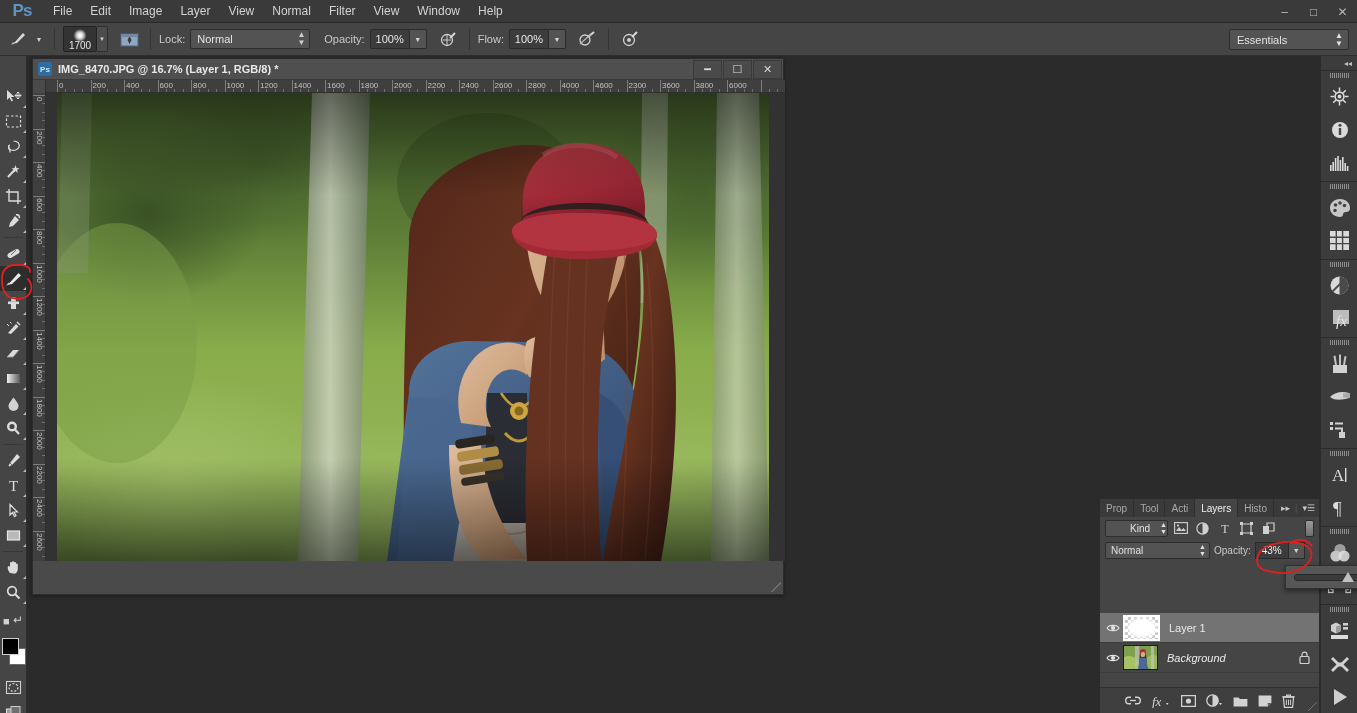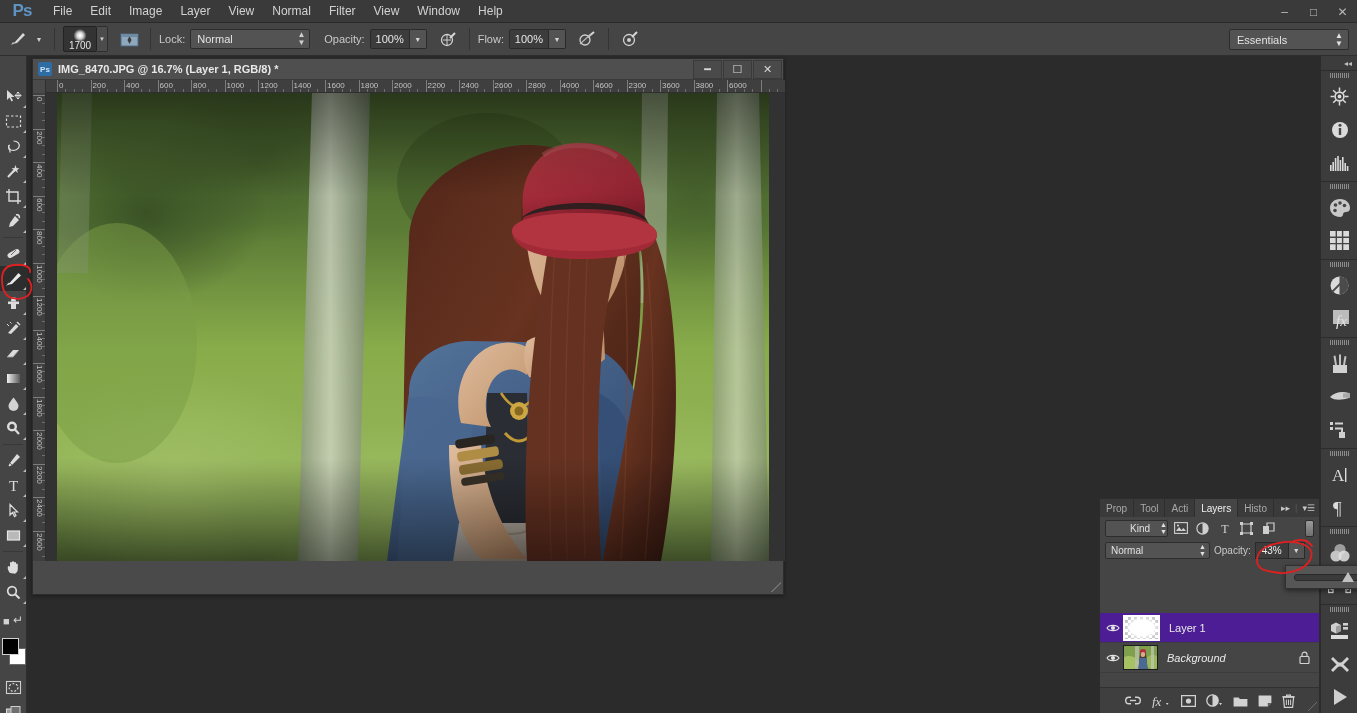--- a/index.html
+++ b/index.html
@@ -220,21 +220,21 @@
   }
   .op-track { flex:1; height:7px; background:#3a3a3a; border:1px solid #2a2a2a;
     border-radius:3px; position:relative; }
   .op-thumb { position:absolute; left:46%; top:-3px; width:0;height:0;
     border-left:6px solid transparent; border-right:6px solid transparent;
     border-bottom:10px solid #c0c0c0; }
 
   .layer-list { position:absolute; left:0; top:114px; width:219px; height:72px; }
   .layer-row { height:30px; display:flex; align-items:center; padding-left:3px;
     border-bottom:1px solid #3c3c3c; }
-  .layer-row.sel { background:#4c1d95; }
+  .layer-row.sel { background:#737373; }
   .eye { width:20px; height:30px; display:flex; align-items:center; justify-content:center;
     color:#dcdcdc; font-size:11px; }
   .thumb { width:35px; height:25px; border:1px solid #1d1d1d; margin-right:9px;
     position:relative; overflow:hidden; background:#fff; }
   .thumb.sel-outline { border:2px solid #fff; width:37px; height:26px; }
   .checker {
     position:absolute; inset:0;
     background-image:
       linear-gradient(45deg,#bdbdbd 25%,transparent 25%,transparent 75%,#bdbdbd 75%),
       linear-gradient(45deg,#bdbdbd 25%,transparent 25%,transparent 75%,#bdbdbd 75%);

